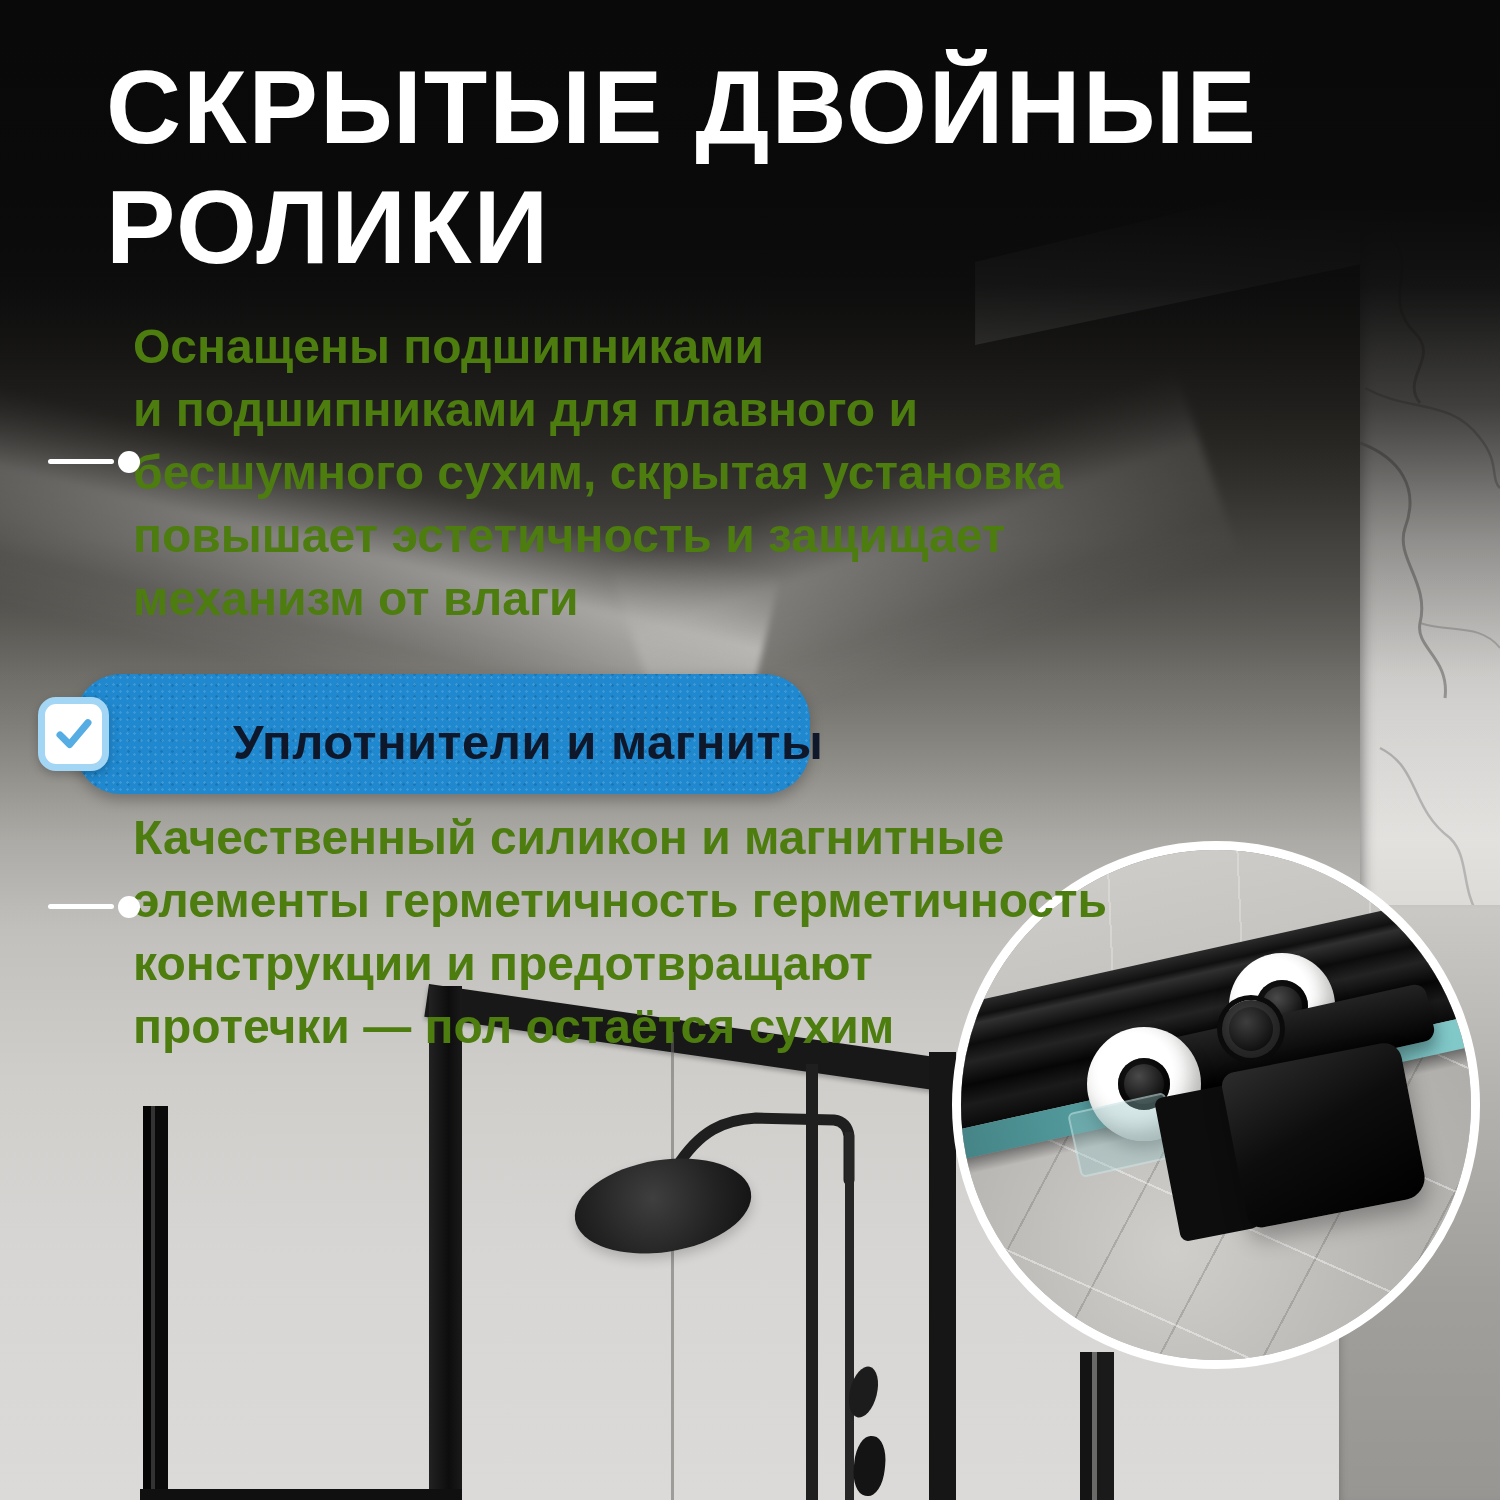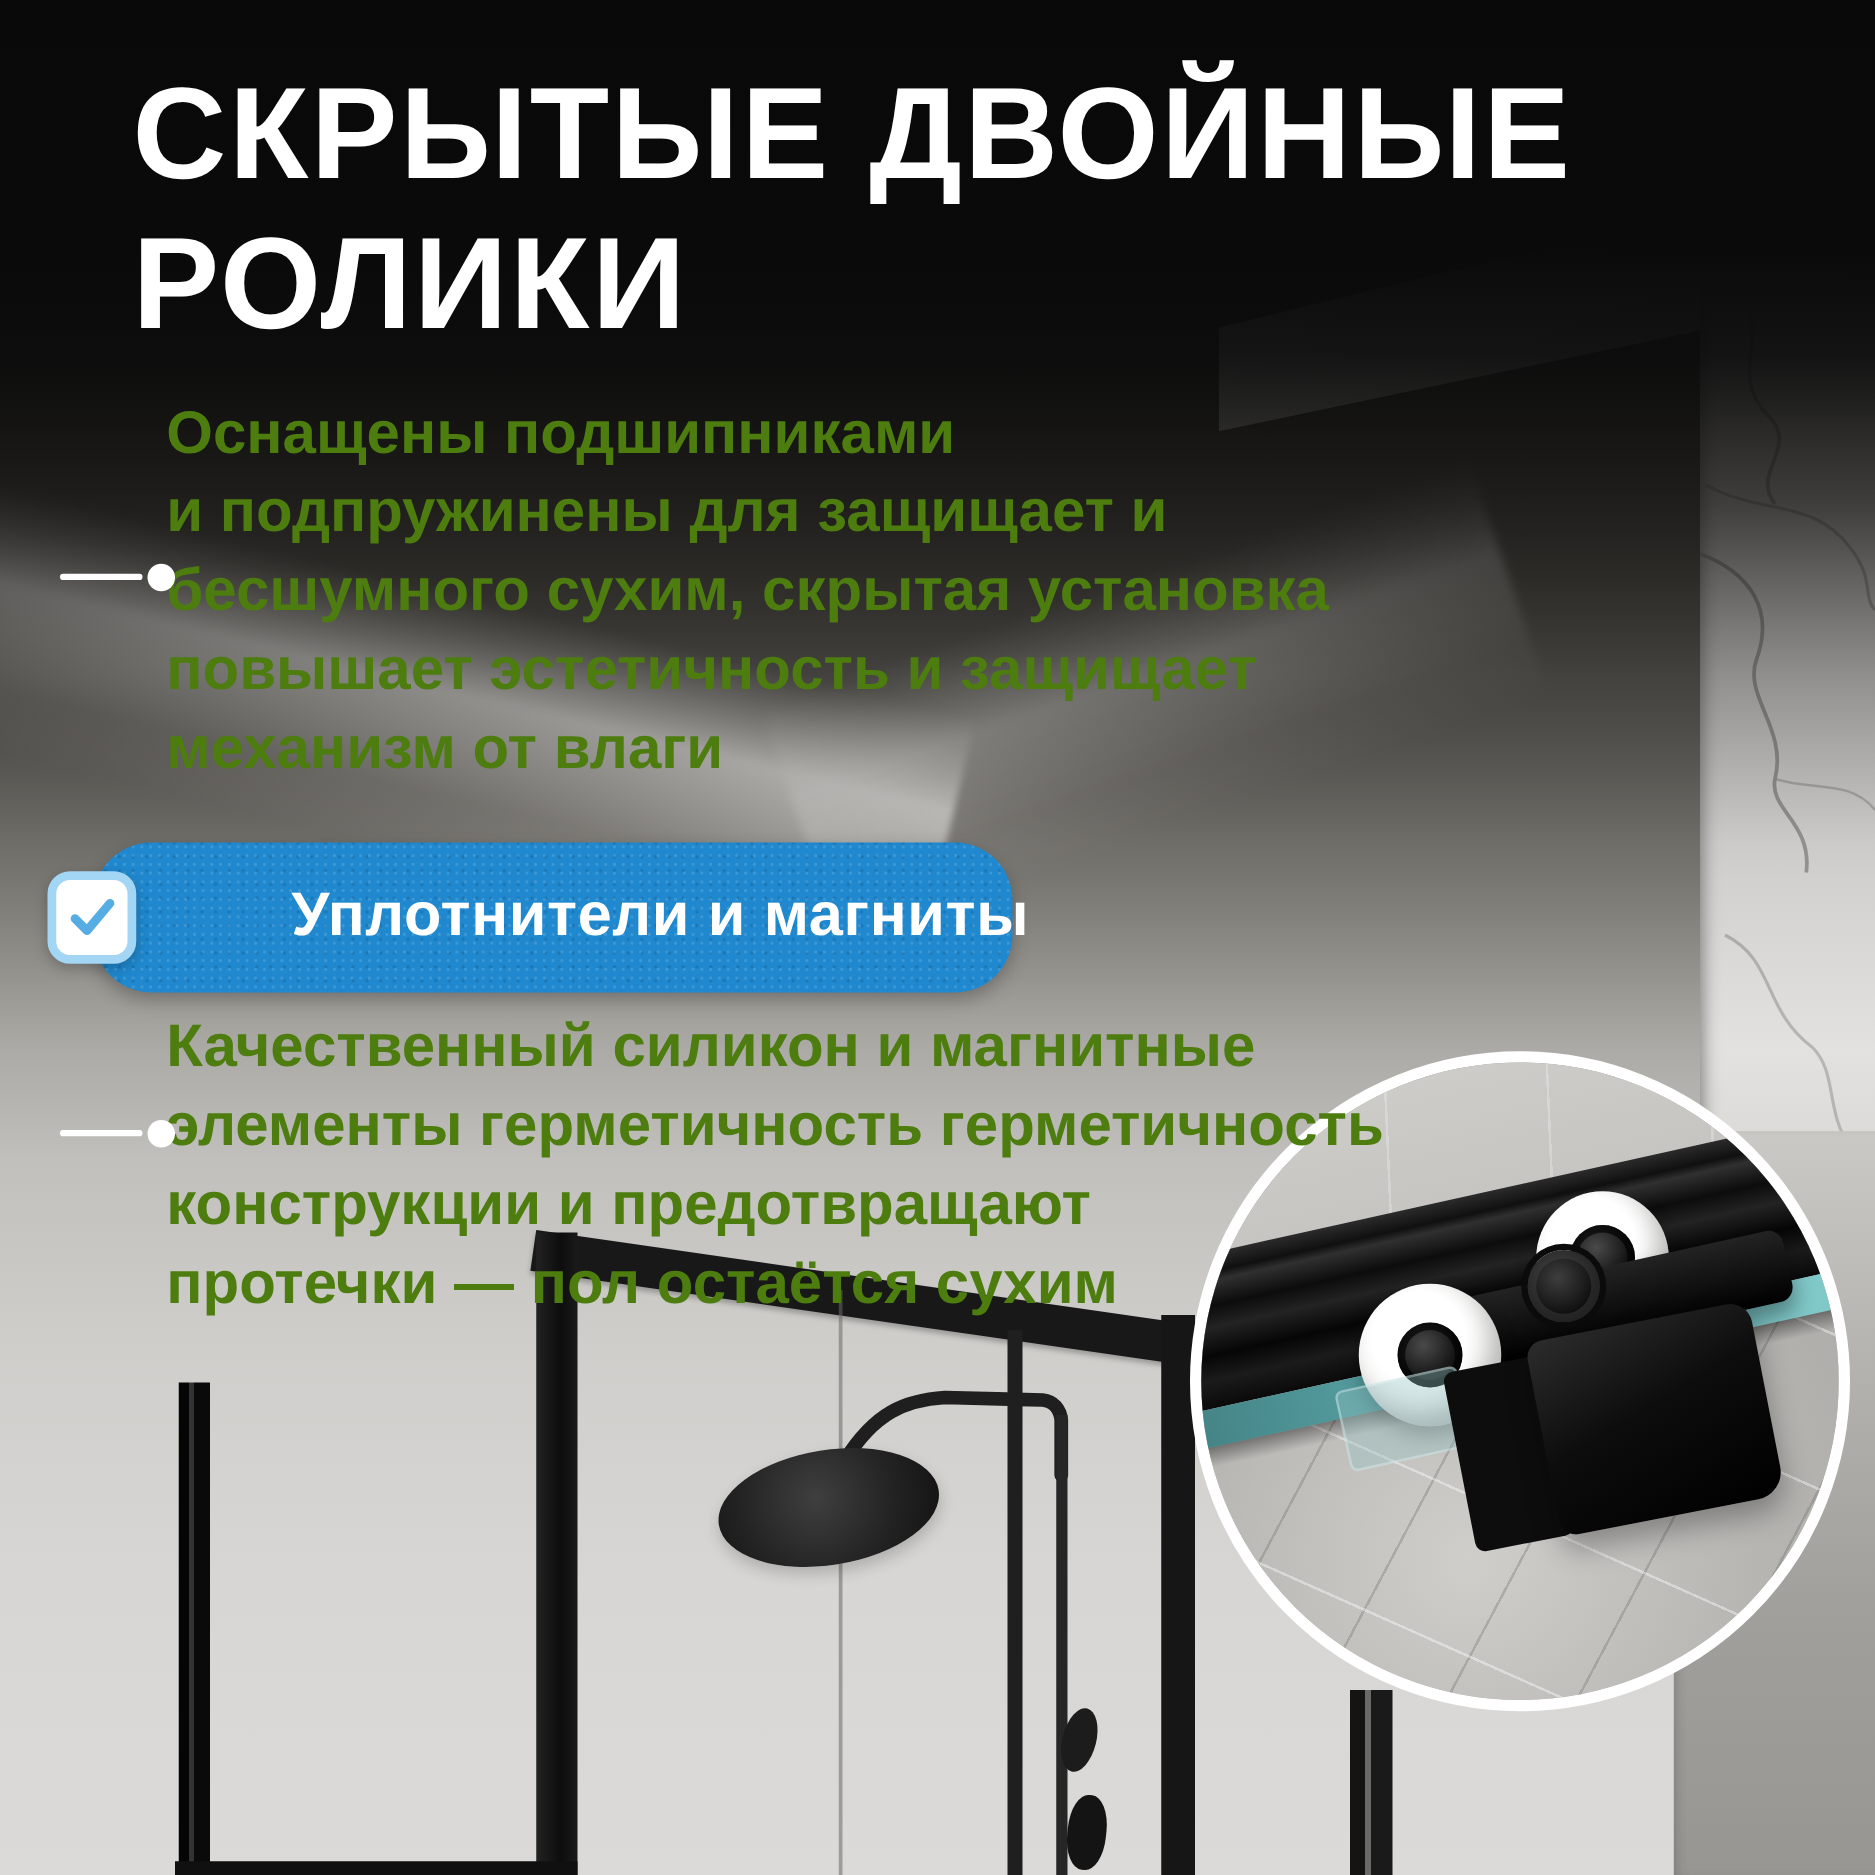--- a/index.html
+++ b/index.html
@@ -142,22 +142,22 @@
   .marker-1 .tick{top:459px;} .marker-1 .dot{top:451px;}
   .marker-2 .tick{top:904px;} .marker-2 .dot{top:896px;}
 
   .pill{left:75px;top:674px;width:735px;height:120px;border-radius:46px;z-index:30;
     box-shadow:0 6px 14px rgba(0,0,0,.25);}
   .pill .noise{position:absolute;inset:0;border-radius:46px;
     background-image:
       radial-gradient(rgba(255,255,255,.14) 1px, rgba(255,255,255,0) 1.5px),
       radial-gradient(rgba(0,0,0,.13) 1px, rgba(0,0,0,0) 1.5px);
     background-size:7px 7px, 11px 11px;background-position:0 0, 4px 6px;}
-  .pill-label{position:absolute;left:158px;top:0;height:116px;display:flex;align-items:center;
-    font-size:49px;font-weight:700;color:#ffffff;letter-spacing:.5px;white-space:nowrap;}
+  .pill-label{position:absolute;left:158px;top:10px;height:116px;display:flex;align-items:center;
+    font-size:49px;font-weight:700;color:#0f172a;letter-spacing:.5px;white-space:nowrap;}
   .checkbox{left:38px;top:697px;width:71px;height:74px;border-radius:18px;z-index:31;
     background:#fff;border-width:7px;border-style:solid;box-sizing:border-box;
     display:flex;align-items:center;justify-content:center;
     box-shadow:0 4px 10px rgba(0,0,0,.22);}
 </style>
 </head>
 <body>
 
 <div class="canvas">
 
@@ -216,21 +216,21 @@
     <div class="abs clamp"></div>
   </div>
 
   <div class="abs copy title">
     <div>СКРЫТЫЕ ДВОЙНЫЕ</div>
     <div>РОЛИКИ</div>
   </div>
 
   <div class="abs copy para para-1">
     <div class="line">Оснащены подшипниками</div>
-    <div class="line">и подпружинены для защищает и</div>
+    <div class="line">и подшипниками для плавного и</div>
     <div class="line">бесшумного сухим, скрытая установка</div>
     <div class="line">повышает эстетичность и защищает</div>
     <div class="line">механизм от влаги</div>
   </div>
 
   <div class="abs copy marker marker-1">
     <div class="tick"></div>
     <div class="dot"></div>
   </div>
 

